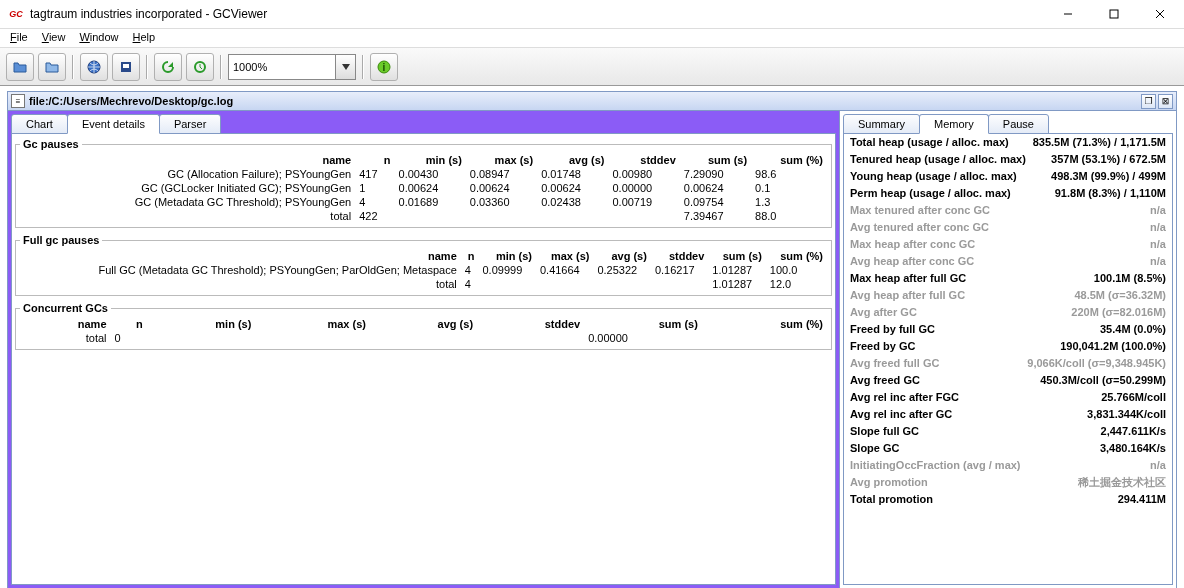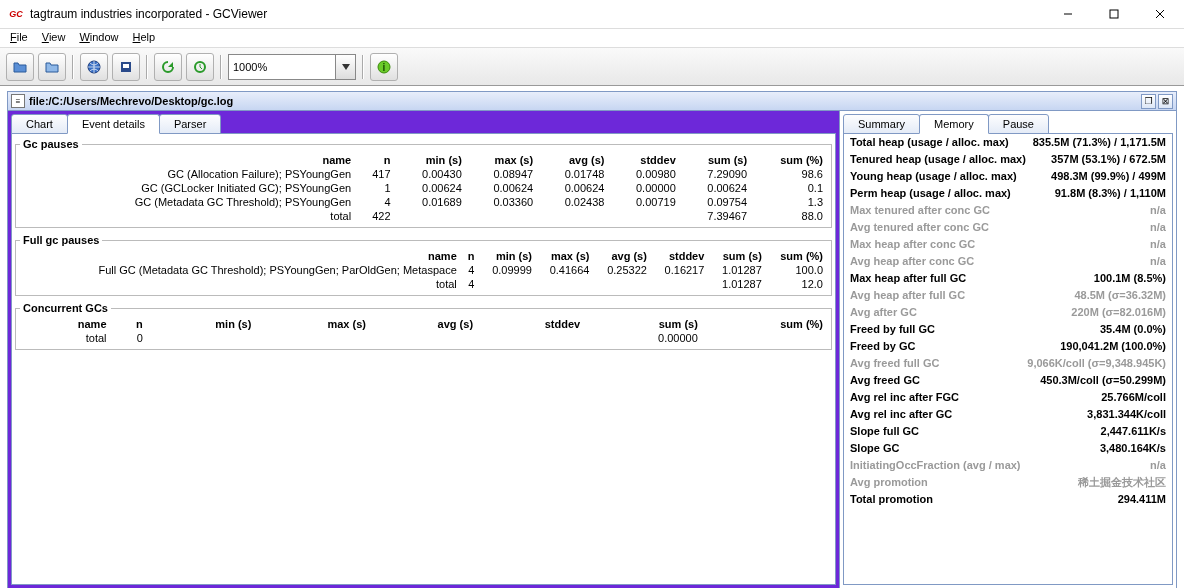--- a/index.html
+++ b/index.html
@@ -17,32 +17,32 @@
 .tb-sep { width: 2px; height: 24px; border-left: 1px solid #aaa; border-right: 1px solid #fff; margin: 0 2px;}
 .zoom-combo { display: flex; }
 .zoom-input { width: 108px; height: 26px; border: 1px solid #888; padding: 0 4px; font-size: 11px; }
 .zoom-btn { width: 20px; height: 26px; border: 1px solid #888; border-left: none; background: linear-gradient(#fff,#ddd); display:flex;align-items:center;justify-content:center;}
 .internal-frame { margin: 5px 7px 0 7px; }
 .if-title { height: 20px; background: linear-gradient(#e8eefb,#c7d6f2); border: 1px solid #8099c4; display: flex; align-items: center; padding: 0 3px; }
 .if-title-icon { width: 14px; height: 14px; margin-right: 4px; border:1px solid #777; background:#fff; display:flex;align-items:center;justify-content:center;font-size:8px;}
 .if-title-text { flex: 1; font-weight: bold; font-size: 11px; }
 .if-btn { width: 15px; height: 15px; border: 1px solid #8099c4; background: linear-gradient(#fff,#dce6f6); margin-left: 2px; display:flex;align-items:center;justify-content:center;font-size:9px;}
 .if-body { border: 1px solid #8099c4; border-top: none; display: flex; height: 478px; }
-.left-pane { width: 832px; border-right: 1px solid #8099c4; display: flex; flex-direction: column; background:#6d28d9;}
+.left-pane { width: 832px; border-right: 1px solid #8099c4; display: flex; flex-direction: column; background:#8b5cf6;}
 .right-pane { flex: 1; display: flex; flex-direction: column; background:#fff;}
 .tabs { display: flex; padding: 3px 3px 0 3px; }
 .tab { padding: 3px 14px; border: 1px solid #8099c4; background: linear-gradient(#fdfdfe,#e4ebf7); border-top-left-radius: 3px; border-top-right-radius: 3px; font-size: 11px; margin-right: -1px; position: relative; }
 .tab.active { background: #fff; border-bottom: 1px solid #fff; z-index: 2; }
 .tab-content { border: 1px solid #8099c4; margin: -1px 3px 3px 3px; background: #fff; flex: 1; overflow: auto; padding: 2px 3px;}
 fieldset { border: 1px solid #bbb; margin: 2px 0 6px 0; padding: 3px 4px 4px 4px; }
 legend { font-size: 11px; padding: 0 3px; font-weight: bold;}
 table.data { width: 100%; border-collapse: collapse; font-size: 11px; }
 table.data th { text-align: right; padding: 1px 4px; font-weight: bold; }
 table.data th.name { text-align: right; }
-table.data td { text-align: right; padding: 1px 4px; }
+table.data td { padding: 1px 4px; }
 table.data td.name { text-align: right; }
 .right-tabs { display:flex; padding: 3px 3px 0 3px; align-items: flex-end;}
 .right-content { border: 1px solid #8099c4; margin: -1px 3px 3px 3px; background:#fff; flex:1; overflow:auto; font-size:11px;}
 .mem-row { display:flex; padding: 1px 6px; line-height:15px;}
 .mem-row .lbl { flex:1; font-weight:bold;}
 .mem-row .val { font-weight:bold; text-align:right;}
 .mem-row.dim .lbl, .mem-row.dim .val { color:#9a9a9a; font-weight:bold;}
 </style>
 </head>
 <body>

